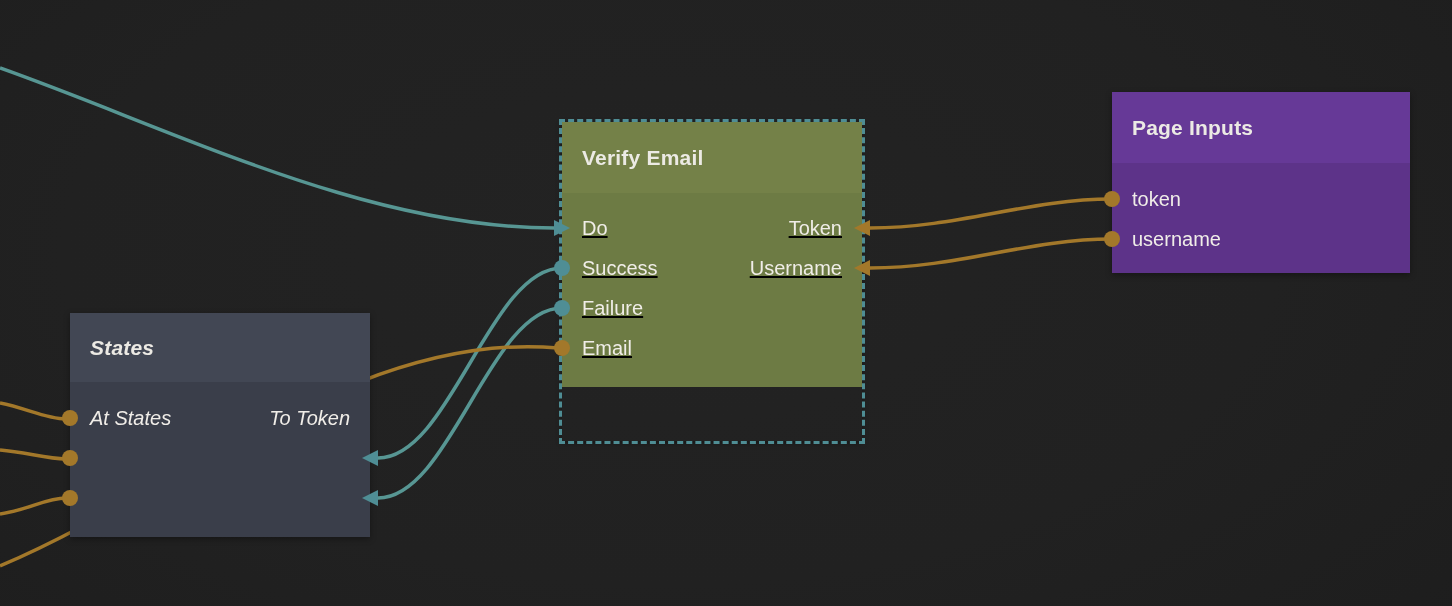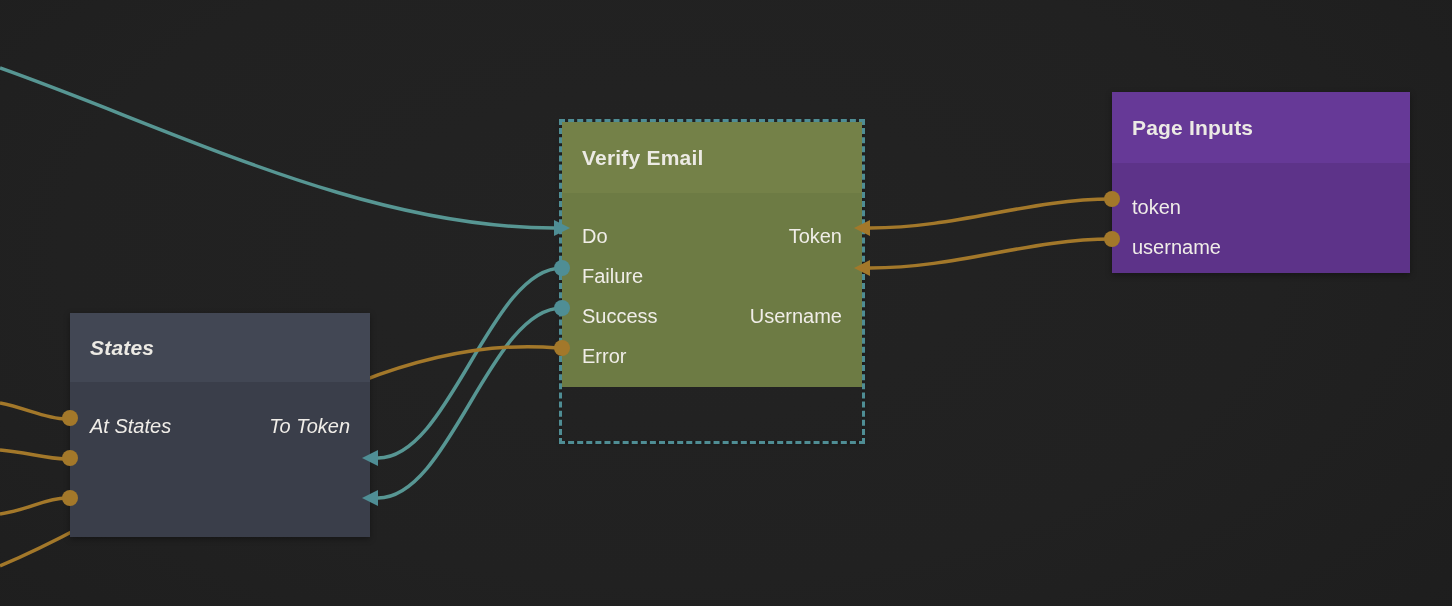--- a/index.html
+++ b/index.html
@@ -11,27 +11,27 @@
   }
   .wires { position:absolute; left:0; top:0; z-index:1; }
   .wires path { fill:none; stroke-width:3.5px; }
   .wires path.teal   { stroke: var(--wire_teal); }
   .wires path.orange { stroke: var(--wire_orange); }
 
   .node { position:absolute; z-index:2; box-shadow:0 2px 6px rgba(0,0,0,0.35); }
   .node.selected { outline:3px dashed var(--selection_dash); }
   .node .header { display:flex; align-items:center; padding:0 20px; font-size:21px; font-weight:600; color:var(--title_text); letter-spacing:0.2px; }
   .node .body   { position:relative; }
-  .prow { height:40px; display:flex; align-items:flex-end; justify-content:space-between; padding:0 20px; }
+  .prow { height:40px; display:flex; align-items:center; justify-content:space-between; padding:0 20px; }
   .plabel { font-size:20px; color:var(--label_text); white-space:nowrap; }
 
   
   .node-verify { left:562px; top:122px; width:300px; height:319px; }
   .node-verify .header { height:71px; background:var(--verify_header); }
-  .node-verify .body   { height:194px; background:var(--verify_body); padding-top:15px; box-sizing:border-box; }
+  .node-verify .body   { height:194px; background:var(--verify_body); padding-top:15px; box-sizing:border-box;text-decoration:underline; }
 
   .node-page { left:1112px; top:92px; width:298px; height:181px; }
   .node-page .header { height:71px; background:var(--page_header);align-items:center; }
   .node-page .body   { height:110px; background:var(--page_body); padding-top:16px; box-sizing:border-box; }
 
   .node-states { left:70px; top:313px; width:300px; height:224px;font-style:italic; }
   .node-states .header { height:69px; background:var(--states_header); }
   .node-states .body   { height:155px; background:var(--states_body); padding-top:16px; box-sizing:border-box; }
 
   
@@ -66,29 +66,29 @@
   <div class="node node-verify selected">
     <div class="header">
       <span>Verify Email</span>
     </div>
     <div class="body">
       <div class="prow">
         <span class="plabel">Do</span>
         <span class="plabel">Token</span>
       </div>
       <div class="prow">
+        <span class="plabel">Success</span>
+        <span class="plabel">Username</span>
+      </div>
+      <div class="prow">
         <span class="plabel">Failure</span>
         <span class="plabel"></span>
       </div>
       <div class="prow">
-        <span class="plabel">Success</span>
-        <span class="plabel">Username</span>
-      </div>
-      <div class="prow">
-        <span class="plabel">Error</span>
+        <span class="plabel">Email</span>
         <span class="plabel"></span>
       </div>
     </div>
     <span class="connector arrow-right on-left" style="top:98px"></span>
     <span class="connector circle teal on-left" style="top:138px"></span>
     <span class="connector circle teal on-left" style="top:178px"></span>
     <span class="connector circle orange on-left" style="top:218px"></span>
     <span class="connector arrow-left orange on-right" style="top:98px"></span>
     <span class="connector arrow-left orange on-right" style="top:138px"></span>
   </div>

